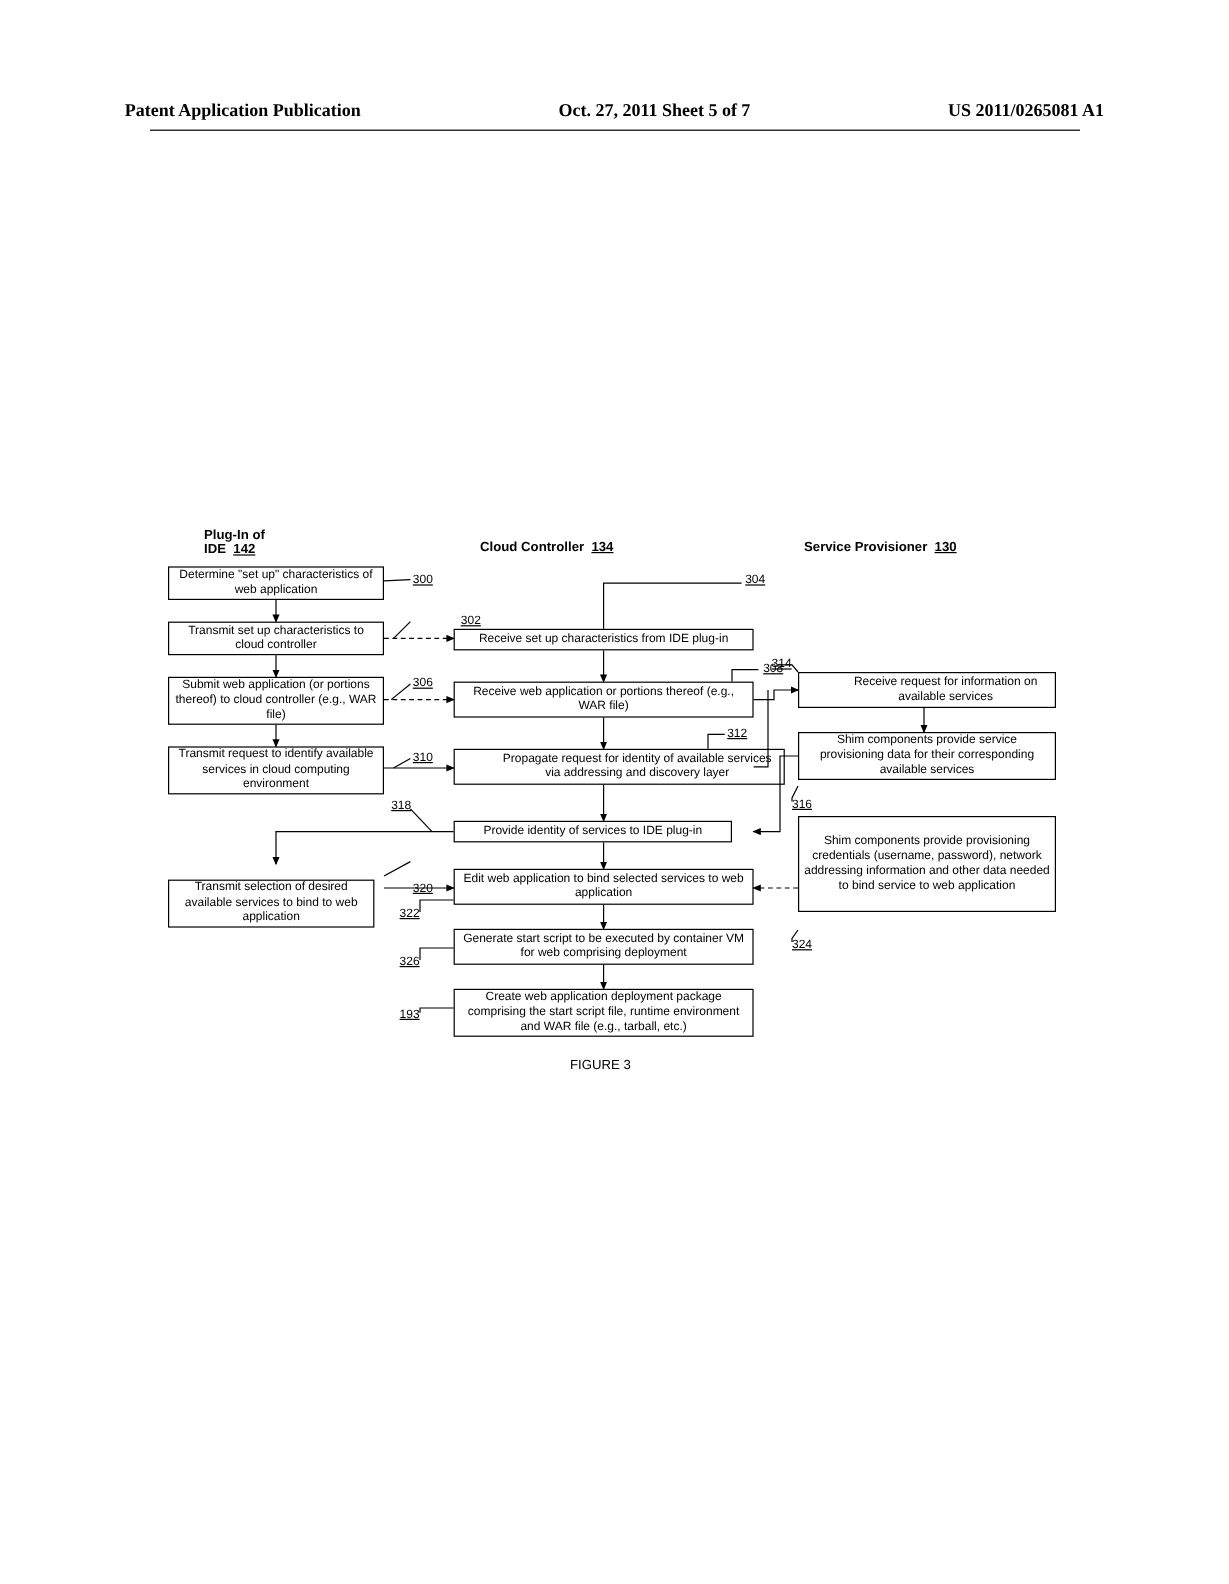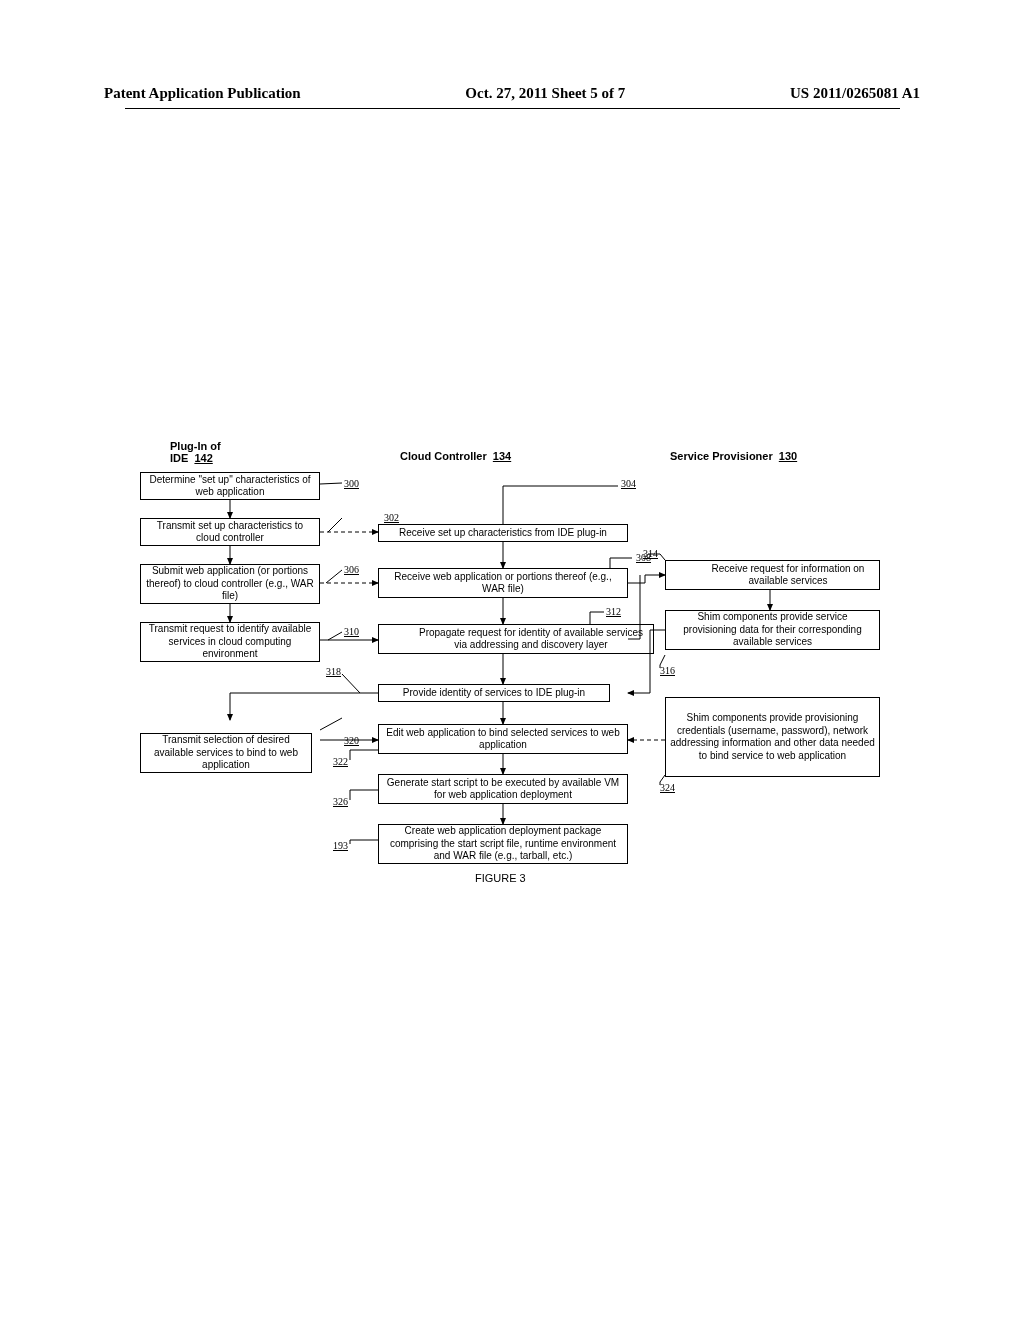--- a/index.html
+++ b/index.html
@@ -54,28 +54,29 @@
       text-align: center;
       padding: 3px 4px;
       display: flex;
       align-items: center;
       justify-content: center;
       line-height: 1.25;
       background: white;
     }
     .ref-label {
       position: absolute;
-      font-family: Liberation Serif, serif;
+      font-family: Liberation Sans, sans-serif;
       font-size: 10px;
       text-decoration: underline;
     }
     .figure-caption {
       position: absolute;
       font-family: Arial, sans-serif;
       font-size: 11px;
+      margin-top: 10px;
     }
     svg.connectors {
       position: absolute;
       top: 0;
       left: 0;
       width: 784px;
       height: 480px;
       pointer-events: none;
     }
   </style>
@@ -109,26 +110,26 @@
   <div class="flow-box" style="top:78px; left:20px; width:180px; height:28px;">Transmit set up characteristics to cloud controller</div>
   <div class="flow-box" style="top:124px; left:20px; width:180px; height:40px;">Submit web application (or portions thereof) to cloud controller (e.g., WAR file)</div>
   <div class="flow-box" style="top:182px; left:20px; width:180px; height:40px;">Transmit request to identify available services in cloud computing environment</div>
   <div class="flow-box" style="top:280px; left:20px; width:172px; height:40px;margin-top:13px;">Transmit selection of desired available services to bind to web application</div>
 
   <div class="flow-box" style="top:84px; left:258px; width:250px; height:18px;">Receive set up characteristics from IDE plug-in</div>
   <div class="flow-box" style="top:128px; left:258px; width:250px; height:30px;">Receive web application or portions thereof (e.g., WAR file)</div>
   <div class="flow-box" style="top:184px; left:258px; width:276px; height:30px;padding-left:34px;">Propagate request for identity of available services via addressing and discovery layer</div>
   <div class="flow-box" style="top:244px; left:258px; width:232px; height:18px;">Provide identity of services to IDE plug-in</div>
   <div class="flow-box" style="top:284px; left:258px; width:250px; height:30px;">Edit web application to bind selected services to web application</div>
-  <div class="flow-box" style="top:334px; left:258px; width:250px; height:30px;">Generate start script to be executed by available VM for web application deployment</div>
+  <div class="flow-box" style="top:334px; left:258px; width:250px; height:30px;">Generate start script to be executed by container VM for web comprising deployment</div>
   <div class="flow-box" style="top:384px; left:258px; width:250px; height:40px;">Create web application deployment package comprising the start script file, runtime environment and WAR file (e.g., tarball, etc.)</div>
 
   <div class="flow-box" style="top:120px; left:545px; width:215px; height:30px;padding-left:35px;">Receive request for information on available services</div>
   <div class="flow-box" style="top:170px; left:545px; width:215px; height:40px;">Shim components provide service provisioning data for their corresponding available services</div>
-  <div class="flow-box" style="top:257px; left:545px; width:215px; height:80px;">Shim components provide provisioning credentials (username, password), network addressing information and other data needed to bind service to web application</div>
+  <div class="flow-box" style="top:240px; left:545px; width:215px; height:80px;">Shim components provide provisioning credentials (username, password), network addressing information and other data needed to bind service to web application</div>
 
   <div class="ref-label" style="top:38px; left:224px;">300</div>
   <div class="ref-label" style="top:72px; left:224px;margin-left:40px;">302</div>
   <div class="ref-label" style="top:38px; left:501px;">304</div>
   <div class="ref-label" style="top:124px; left:224px;">306</div>
   <div class="ref-label" style="top:112px; left:516px;">308</div>
   <div class="ref-label" style="top:186px; left:224px;">310</div>
   <div class="ref-label" style="top:166px; left:486px;">312</div>
   <div class="ref-label" style="top:108px; left:523px;">314</div>
   <div class="ref-label" style="top:225px; left:540px;">316</div>

